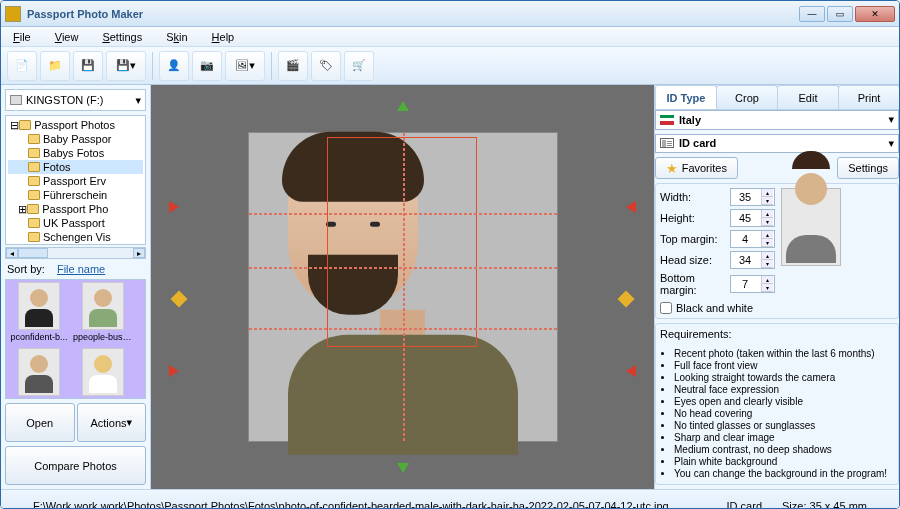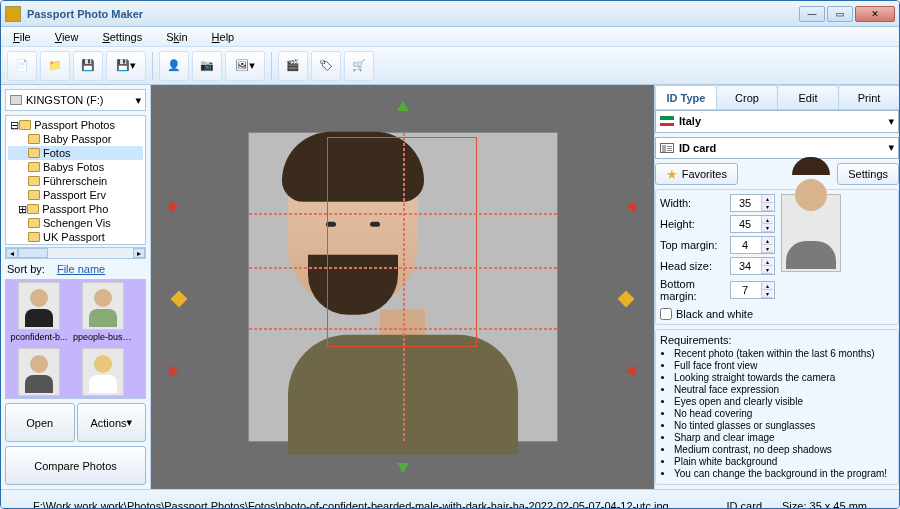--- a/index.html
+++ b/index.html
@@ -141,48 +141,48 @@
     <div class="tree">
       <div class="trow" style="padding-left:2px">
           <span>⊟</span>
           <span class="fld"></span>
           <span>Passport Photos</span>
         </div>
       <div class="trow" style="padding-left:20px">
           <span class="fld"></span>
           <span>Baby Passpor</span>
         </div>
+      <div class="trow" style="padding-left:20px">
+          <span class="fld"></span>
+          <span>Babys Fotos</span>
+        </div>
       <div class="trow selrow" style="padding-left:20px">
           <span class="fld"></span>
           <span>Fotos</span>
         </div>
       <div class="trow" style="padding-left:20px">
           <span class="fld"></span>
-          <span>Babys Fotos</span>
+          <span>Passport Erv</span>
         </div>
       <div class="trow" style="padding-left:20px">
           <span class="fld"></span>
           <span>Führerschein</span>
-        </div>
-      <div class="trow" style="padding-left:20px">
-          <span class="fld"></span>
-          <span>Passport Erv</span>
         </div>
       <div class="trow" style="padding-left:10px">
           <span>⊞</span>
           <span class="fld"></span>
           <span>Passport Pho</span>
         </div>
       <div class="trow" style="padding-left:20px">
           <span class="fld"></span>
+          <span>UK Passport</span>
+        </div>
+      <div class="trow" style="padding-left:20px">
+          <span class="fld"></span>
           <span>Schengen Vis</span>
-        </div>
-      <div class="trow" style="padding-left:20px">
-          <span class="fld"></span>
-          <span>UK Passport</span>
         </div>
       <div class="trow" style="padding-left:20px"></div>
 
     </div>
     <div class="hsb">
         <div class="ar">◂</div>
         <div class="thumb"></div>
         <div class="track"></div>
         <div class="ar">▸</div>
       </div>
@@ -354,21 +354,21 @@
               <span>Black and white</span>
             </div>
         </div>
         <div class="sample">
             <div class="shh"></div>
             <div class="sh"></div>
             <div class="sb"></div>
           </div>
       </div>
       <div class="req">
-        <div style="margin-bottom:2px">Requirements:</div>
+        <div style="margin-bottom:8px">Requirements:</div>
         <ul>
           <li>Recent photo (taken within the last 6 months)</li>
             <li>Full face front view</li>
             <li>Looking straight towards the camera</li>
           <li>Neutral face expression</li>
             <li>Eyes open and clearly visible</li>
             <li>No head covering</li>
           <li>No tinted glasses or sunglasses</li>
             <li>Sharp and clear image</li>
             <li>Medium contrast, no deep shadows</li>

